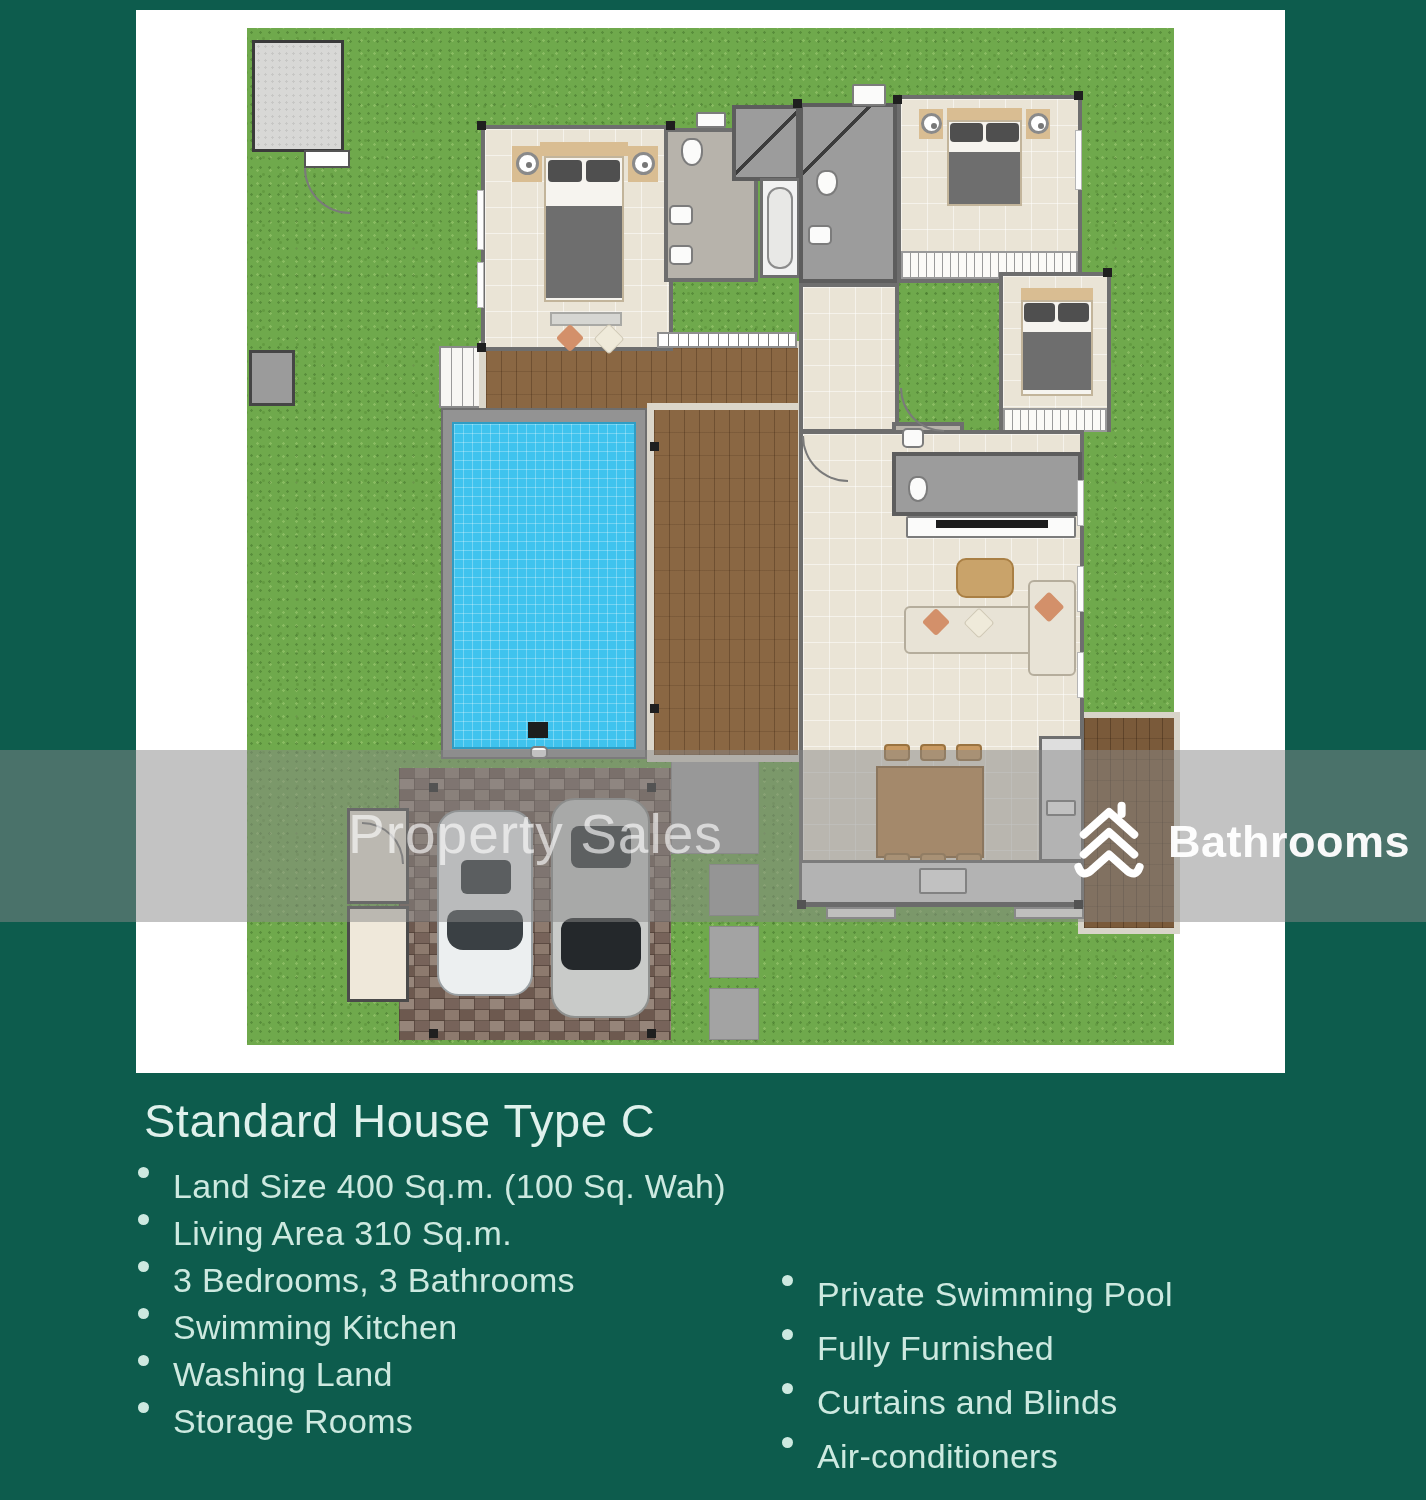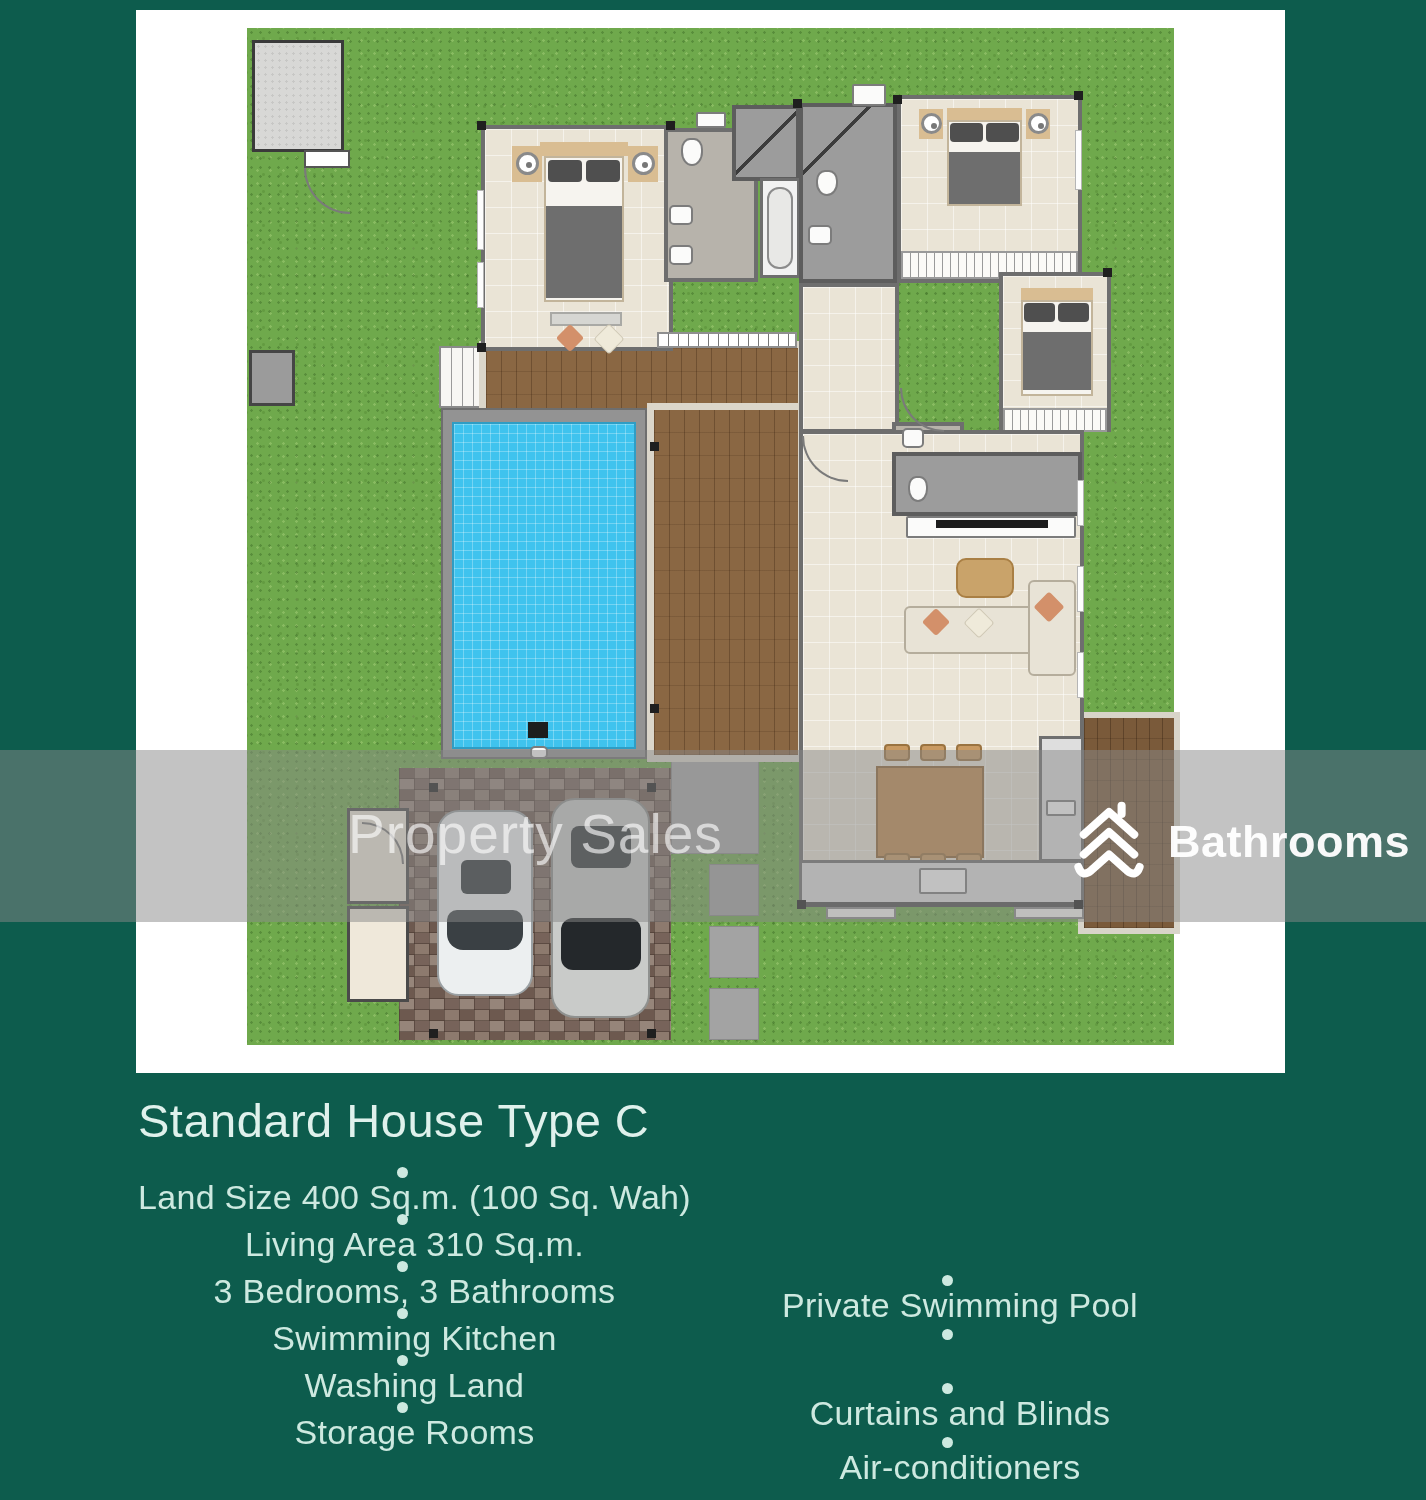--- a/index.html
+++ b/index.html
@@ -96,21 +96,21 @@
   
   .band{background:rgba(136,136,136,.5);}
   .ps-text{
     font-size:55px;font-weight:500;color:rgba(255,255,255,.62);letter-spacing:1px;white-space:nowrap;
   }
   .brand{display:flex;align-items:center;gap:14px;}
   .brand-text{font-size:45px;font-weight:700;color:rgba(255,255,255,.96);letter-spacing:.5px;}
   
   .title{font-size:47px;font-weight:500;color:#dff1ec;letter-spacing:.5px;white-space:nowrap;}
   .feat-list{display:flex;flex-direction:column;}
-  .feat-item{display:flex;align-items:center;flex-direction:column;}
+  .feat-item{display:flex;}
   .feat-left .feat-item{height:47px;}
   .feat-right .feat-item{height:54px;}
   .dot{width:11px;height:11px;border-radius:50%;background:#cde9e0;margin-right:24px;flex:0 0 auto;}
   .feat-text{font-size:34px;font-weight:400;color:#cde9e0;letter-spacing:.3px;white-space:nowrap;}
 </style>
 </head>
 <body>
 
 <div class="abs photo">
   <div class="abs plan">
@@ -265,21 +265,21 @@
     <svg width="90" height="90" viewBox="0 0 100 100" fill="none" stroke="#ffffff" stroke-width="9" stroke-linecap="round" stroke-linejoin="round">
       <path d="M64 21 L64 12"></path>
       <path d="M22 44 L50 19 L78 44"></path>
       <path d="M22 66 L50 41 L78 66"></path>
       <path d="M16 80 Q20 92 30 84 L50 66 L70 84 Q80 92 84 80"></path>
     </svg>
   </span>
   <span class="brand-text">Bathrooms</span>
 </div>
 
-<div class="abs title" style="left:138px;top:1093px;">Standard House Type C</div>
+<div class="abs title" style="left:144px;top:1093px;">Standard House Type C</div>
 
 <div class="abs feat-list feat-left" style="left:138px;top:1167px;">
     <div class="feat-item">
     <span class="dot"></span>
     <span class="feat-text">Land Size 400 Sq.m. (100 Sq. Wah)</span>
   </div>
     <div class="feat-item">
     <span class="dot"></span>
     <span class="feat-text">Living Area 310 Sq.m.</span>
   </div>
@@ -301,20 +301,21 @@
   </div>
   </div>
 
 <div class="abs feat-list feat-right" style="left:782px;top:1275px;">
     <div class="feat-item">
     <span class="dot"></span>
     <span class="feat-text">Private Swimming Pool</span>
   </div>
     <div class="feat-item">
     <span class="dot"></span>
+    <span class="feat-text">Fully Furnished</span>
   </div>
     <div class="feat-item">
     <span class="dot"></span>
     <span class="feat-text">Curtains and Blinds</span>
   </div>
     <div class="feat-item">
     <span class="dot"></span>
     <span class="feat-text">Air-conditioners</span>
   </div>
   </div>

